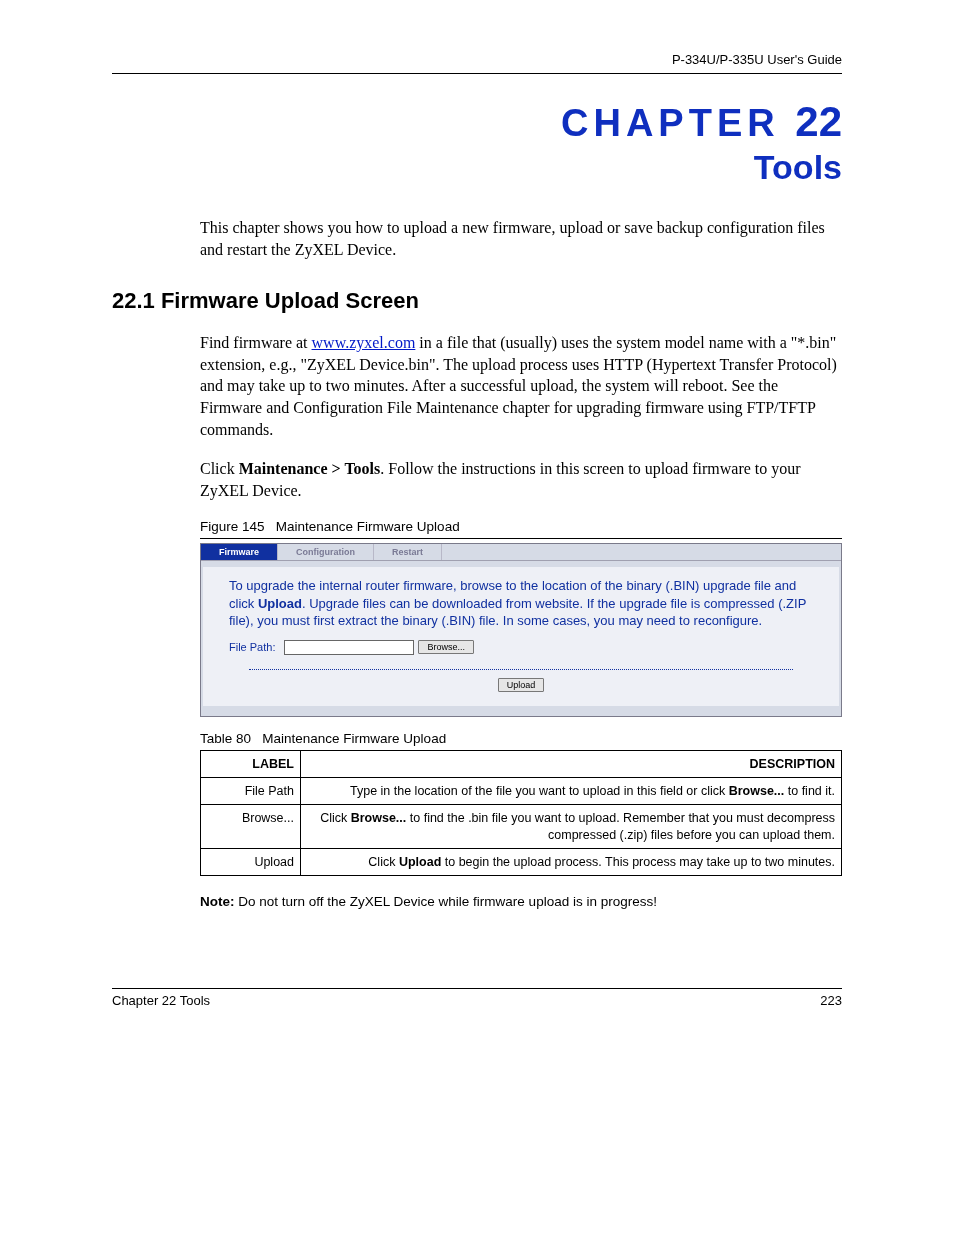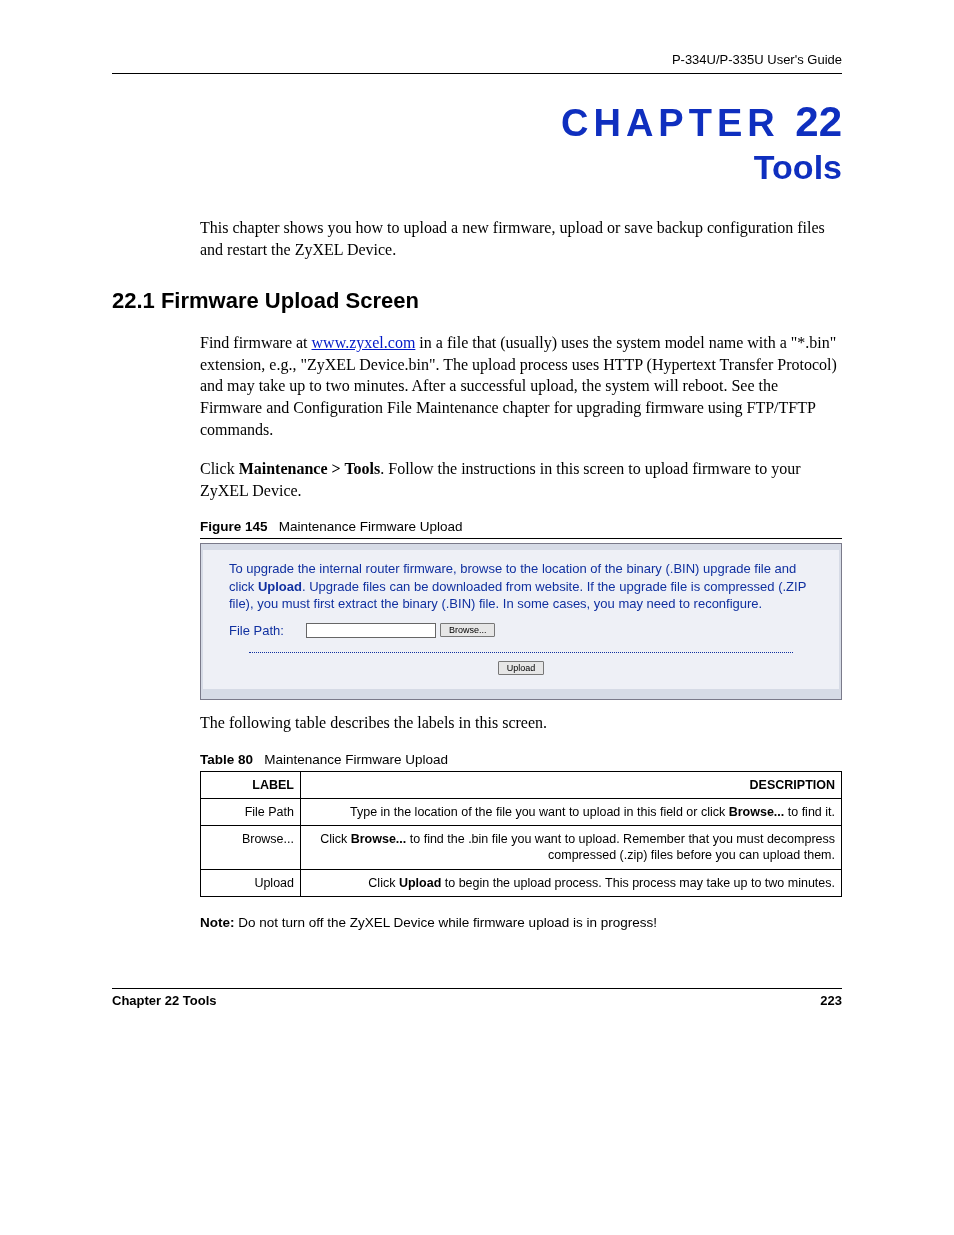--- a/index.html
+++ b/index.html
@@ -54,21 +54,21 @@
     font-weight: bold;
     font-size: 22px;
     margin: 28px 0 18px 0;
   }
   .link { color: #0018c8; }
   .figure-caption, .table-caption {
     font-family: Arial, Helvetica, sans-serif;
     font-size: 13.5px;
     margin: 14px 0 4px 88px;
   }
-  .figure-caption b, .table-caption b { font-weight: bold; text-align: center; }
+  .figure-caption b, .table-caption b { font-weight: normal; text-align: center; }
   .figure-rule {
     border: none;
     border-top: 1px solid #000;
     margin: 0 0 4px 88px;
   }
   
   .screenshot {
     margin: 0 0 12px 88px;
     width: 642px;
     border: 1px solid #7a7a8a;
@@ -88,21 +88,21 @@
   .panel-title {
     color: #1030a0;
     font-weight: bold;
     padding: 6px 16px 6px 16px;
     border-bottom: 1px solid #c0c0cc;
     background: #e4e8f0;
   }
   .panel-body { padding: 10px 26px 14px 26px; background: #eef0f6; }
   .panel-text { color: #1030a0; font-size: 13px; line-height: 1.35; margin-bottom: 10px; }
   .file-row { display: flex; align-items: center; gap: 4px; margin: 8px 0 14px 0; }
-  .file-label { color: #1030a0; font-size: 13px; margin-right: 18px; }
+  .file-label { color: #1030a0; font-size: 11px; margin-right: 5px; }
   .file-input {
     width: 130px; height: 15px;
     border: 1px solid #666; background: #fff; font-size: 9px;
   }
   .btn {
     font-family: Arial, sans-serif;
     font-size: 9px;
     padding: 1px 8px;
     background: #e6e6e6;
     border: 1px solid #777;
@@ -132,21 +132,21 @@
   .desc-table th { font-weight: bold; }
   .col-label { width: 100px; }
   .note-line {
     font-family: Arial, Helvetica, sans-serif;
     font-size: 13.5px;
     margin: 14px 0 0 88px;
   }
   
   .footer {
     position: absolute;
-    left: 112px; right: 112px; bottom: 40px; font-weight: bold;
+    left: 112px; right: 112px; bottom: 40px;
   }
   .footer-rule {
     border: none;
     border-top: 1.5px solid #000;
     margin: 0 0 4px 0;
   }
   .footer-row {
     display: flex; justify-content: space-between;
     font-family: Arial, Helvetica, sans-serif;
     font-size: 13px;
@@ -176,39 +176,43 @@
   <p class="body-text">
     <span>Click </span><b>Maintenance &gt; Tools</b><span>. Follow the instructions in this screen to upload firmware to your ZyXEL Device.</span>
   </p>
 
   <div class="figure-caption">
     <b>Figure 145</b>&nbsp;&nbsp;&nbsp;<span>Maintenance Firmware Upload</span>
   </div>
   <hr class="figure-rule">
 
   <div class="screenshot">
+    <div class="tabs">
+      <div class="tab active">Firmware</div>
+      <div class="tab">Configuration</div>
+      <div class="tab">Restart</div>
+    </div>
     <div class="panel-outer">
       <div class="panel-body">
         <div class="panel-text">
           <span>To upgrade the internal router firmware, browse to the location of the binary (.BIN) upgrade file and click </span><b>Upload</b><span>. Upgrade files can be downloaded from website. If the upgrade file is compressed (.ZIP file), you must first extract the binary (.BIN) file. In some cases, you may need to reconfigure.</span>
         </div>
         <div class="file-row">
           <span class="file-label">File Path:</span>
           <input class="file-input" type="text" style="">
           <button class="btn">Browse...</button>
         </div>
         <hr class="dotted-sep">
         <div class="upload-row">
           <button class="btn">Upload</button>
         </div>
       </div>
     </div>
   </div>
 
-  <p class="body-text">The following table describes the labels in this screen.</p>
 
   <div class="table-caption">
     <b>Table 80</b>&nbsp;&nbsp;&nbsp;<span>Maintenance Firmware Upload</span>
   </div>
 
   <table class="desc-table">
     <thead>
       <tr>
         <th class="col-label">LABEL</th>
         <th>DESCRIPTION</th>

